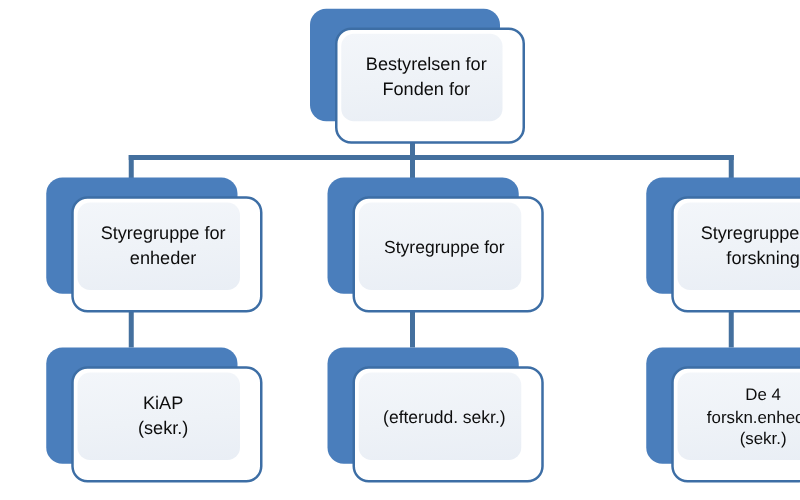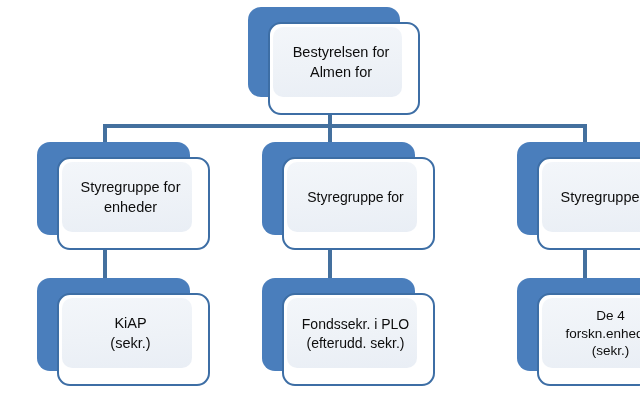--- a/index.html
+++ b/index.html
@@ -112,21 +112,21 @@
   <div class="conn conn-v" style="left:328px; top:248px; height:30px;"></div>
 
   <div class="conn conn-v" style="left:583px; top:248px; height:30px;"></div>
 
   <div class="node row1" style="left:248px; top:7px;">
     <div class="back"></div>
     <div class="front">
       <div class="inner"></div>
       <div class="label">
         <span class="ln">Bestyrelsen for</span>
-        <span class="ln">Almen for</span>
+        <span class="ln">Fonden for</span>
       </div>
     </div>
   </div>
 
   <div class="node row2" style="left:37px; top:142px;">
     <div class="back"></div>
     <div class="front">
       <div class="inner"></div>
       <div class="label">
         <span class="ln">Styregruppe for</span>
@@ -144,41 +144,41 @@
       </div>
     </div>
   </div>
 
   <div class="node row2" style="left:517px; top:142px;">
     <div class="back"></div>
     <div class="front">
       <div class="inner"></div>
       <div class="label">
         <span class="ln">Styregruppe for</span>
+        <span class="ln">forskning</span>
       </div>
     </div>
   </div>
 
   <div class="node row3" style="left:37px; top:278px;">
     <div class="back"></div>
     <div class="front">
       <div class="inner"></div>
       <div class="label">
         <span class="ln">KiAP</span>
         <span class="ln">(sekr.)</span>
       </div>
     </div>
   </div>
 
   <div class="node row3 wide" style="left:262px; top:278px;">
     <div class="back"></div>
     <div class="front">
       <div class="inner"></div>
       <div class="label">
-        <span class="ln">Fondssekr. i PLO</span>
         <span class="ln">(efterudd. sekr.)</span>
       </div>
     </div>
   </div>
 
   <div class="node row3" style="left:517px; top:278px;">
     <div class="back"></div>
     <div class="front">
       <div class="inner"></div>
       <div class="label" style="font-size:13.5px;">

